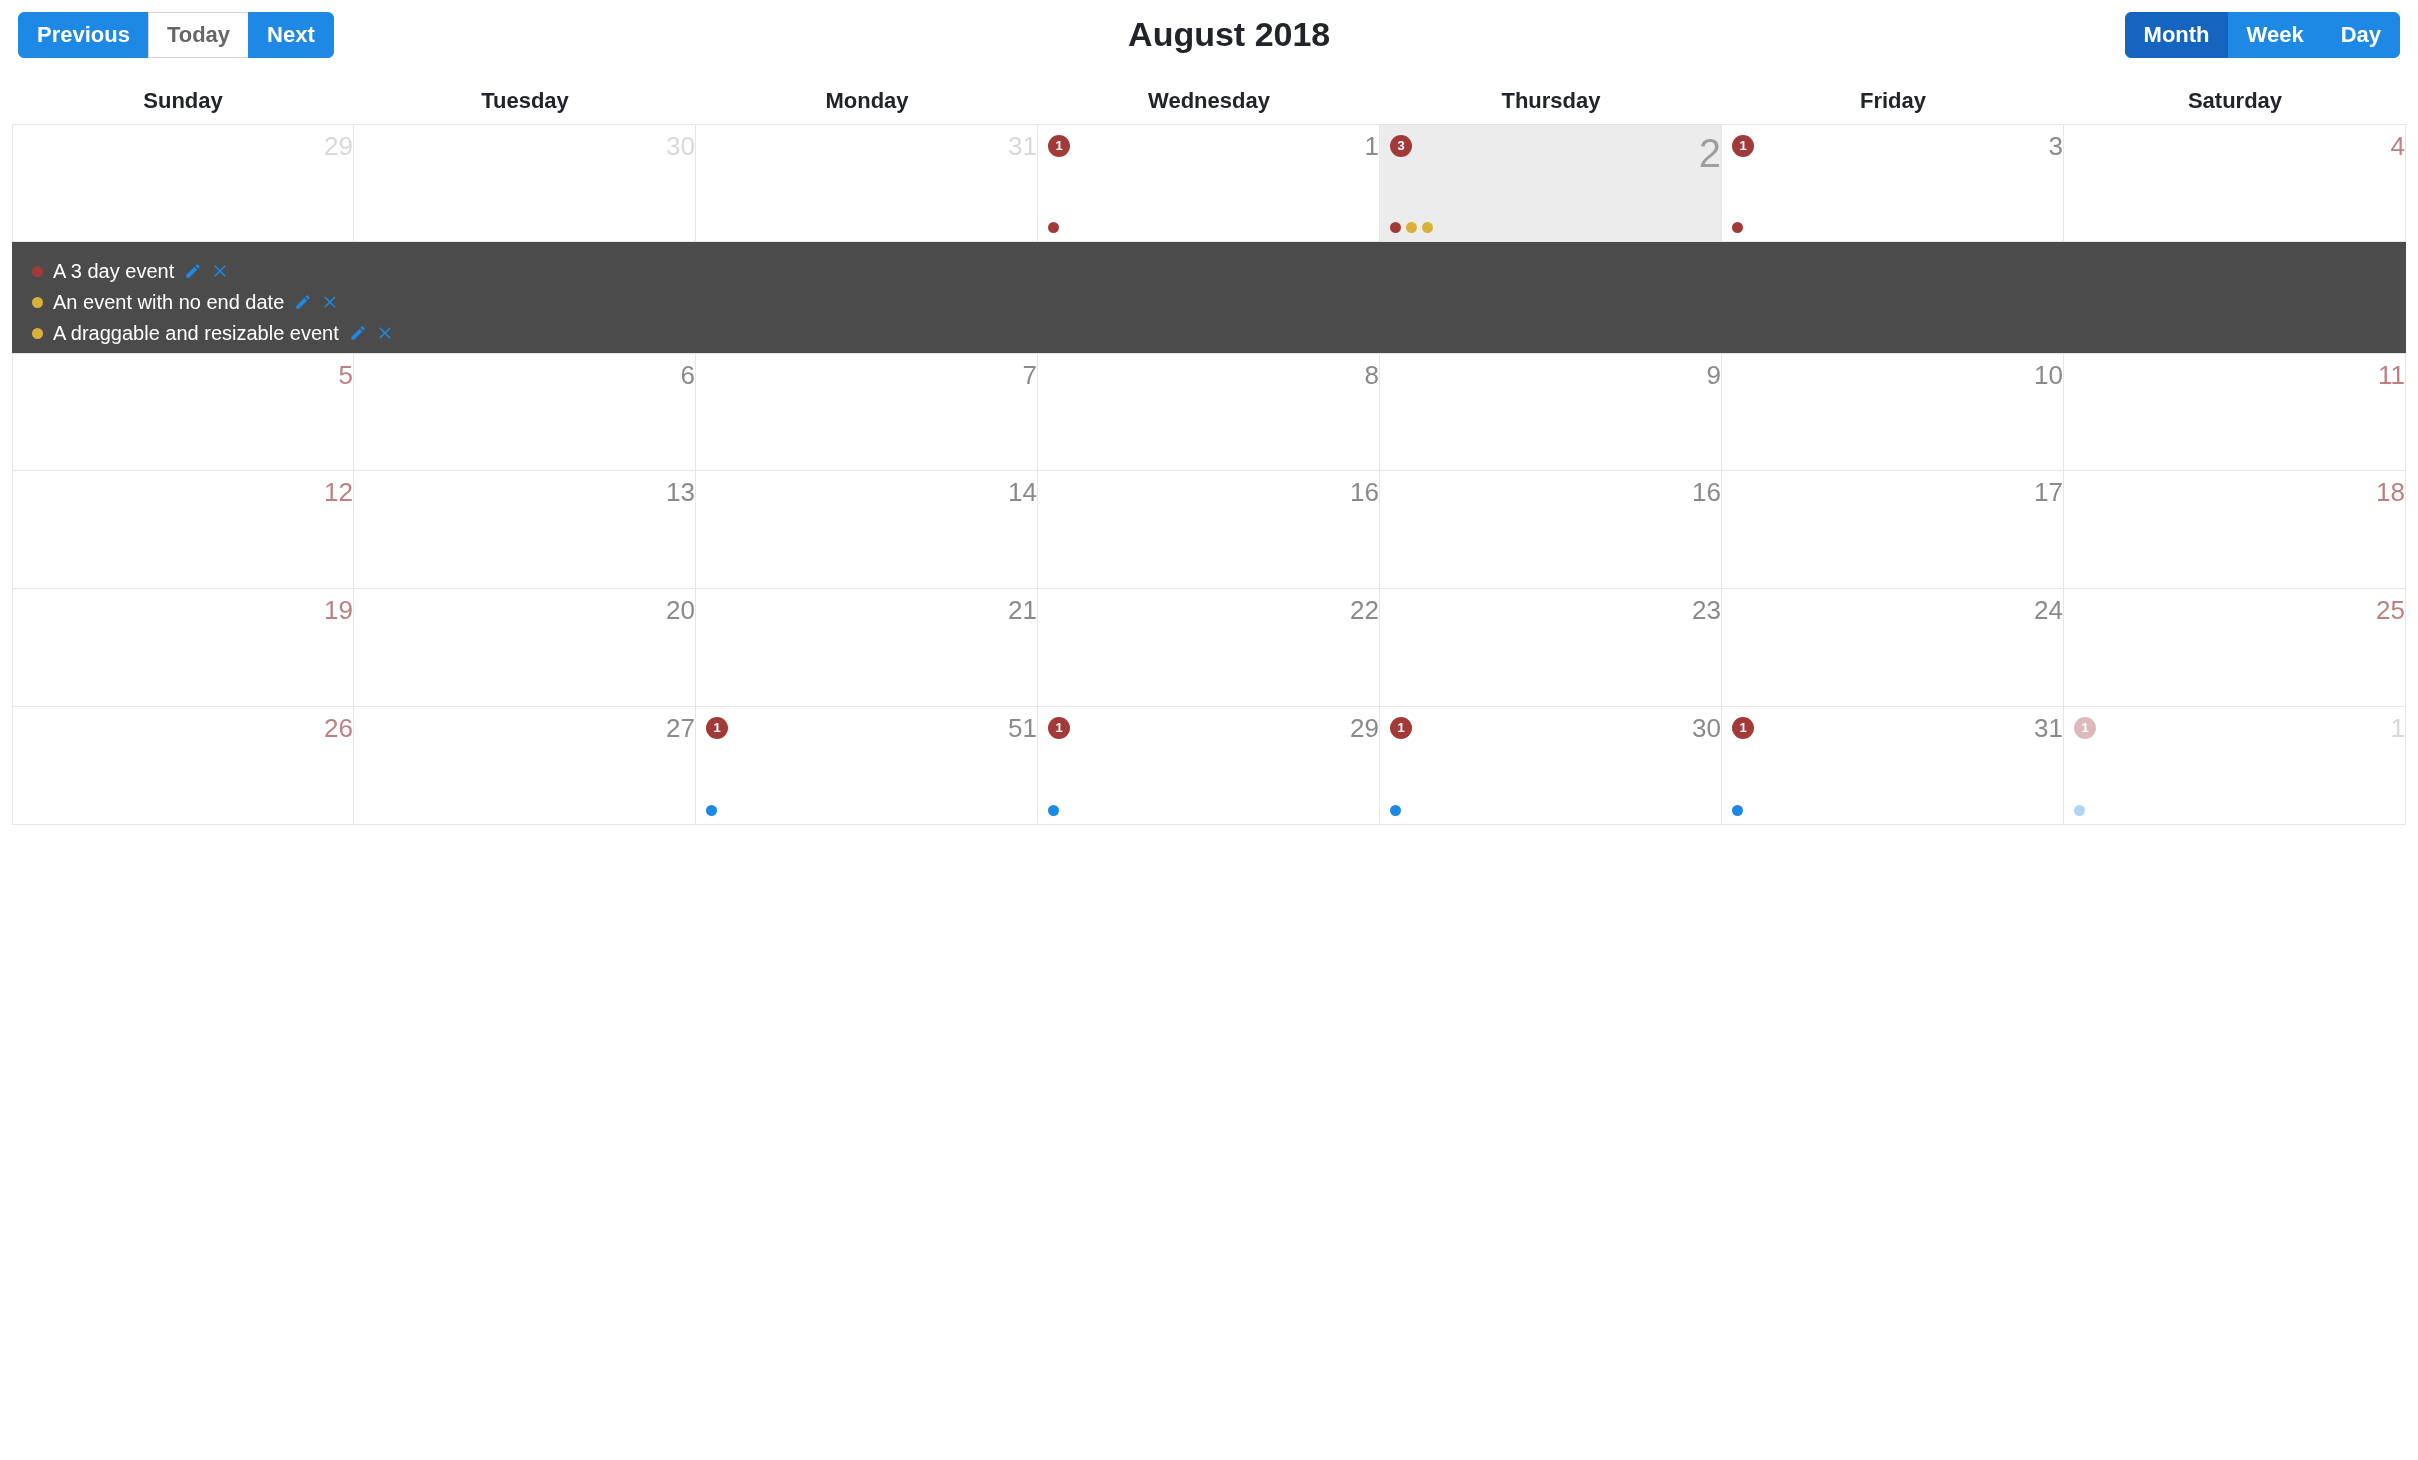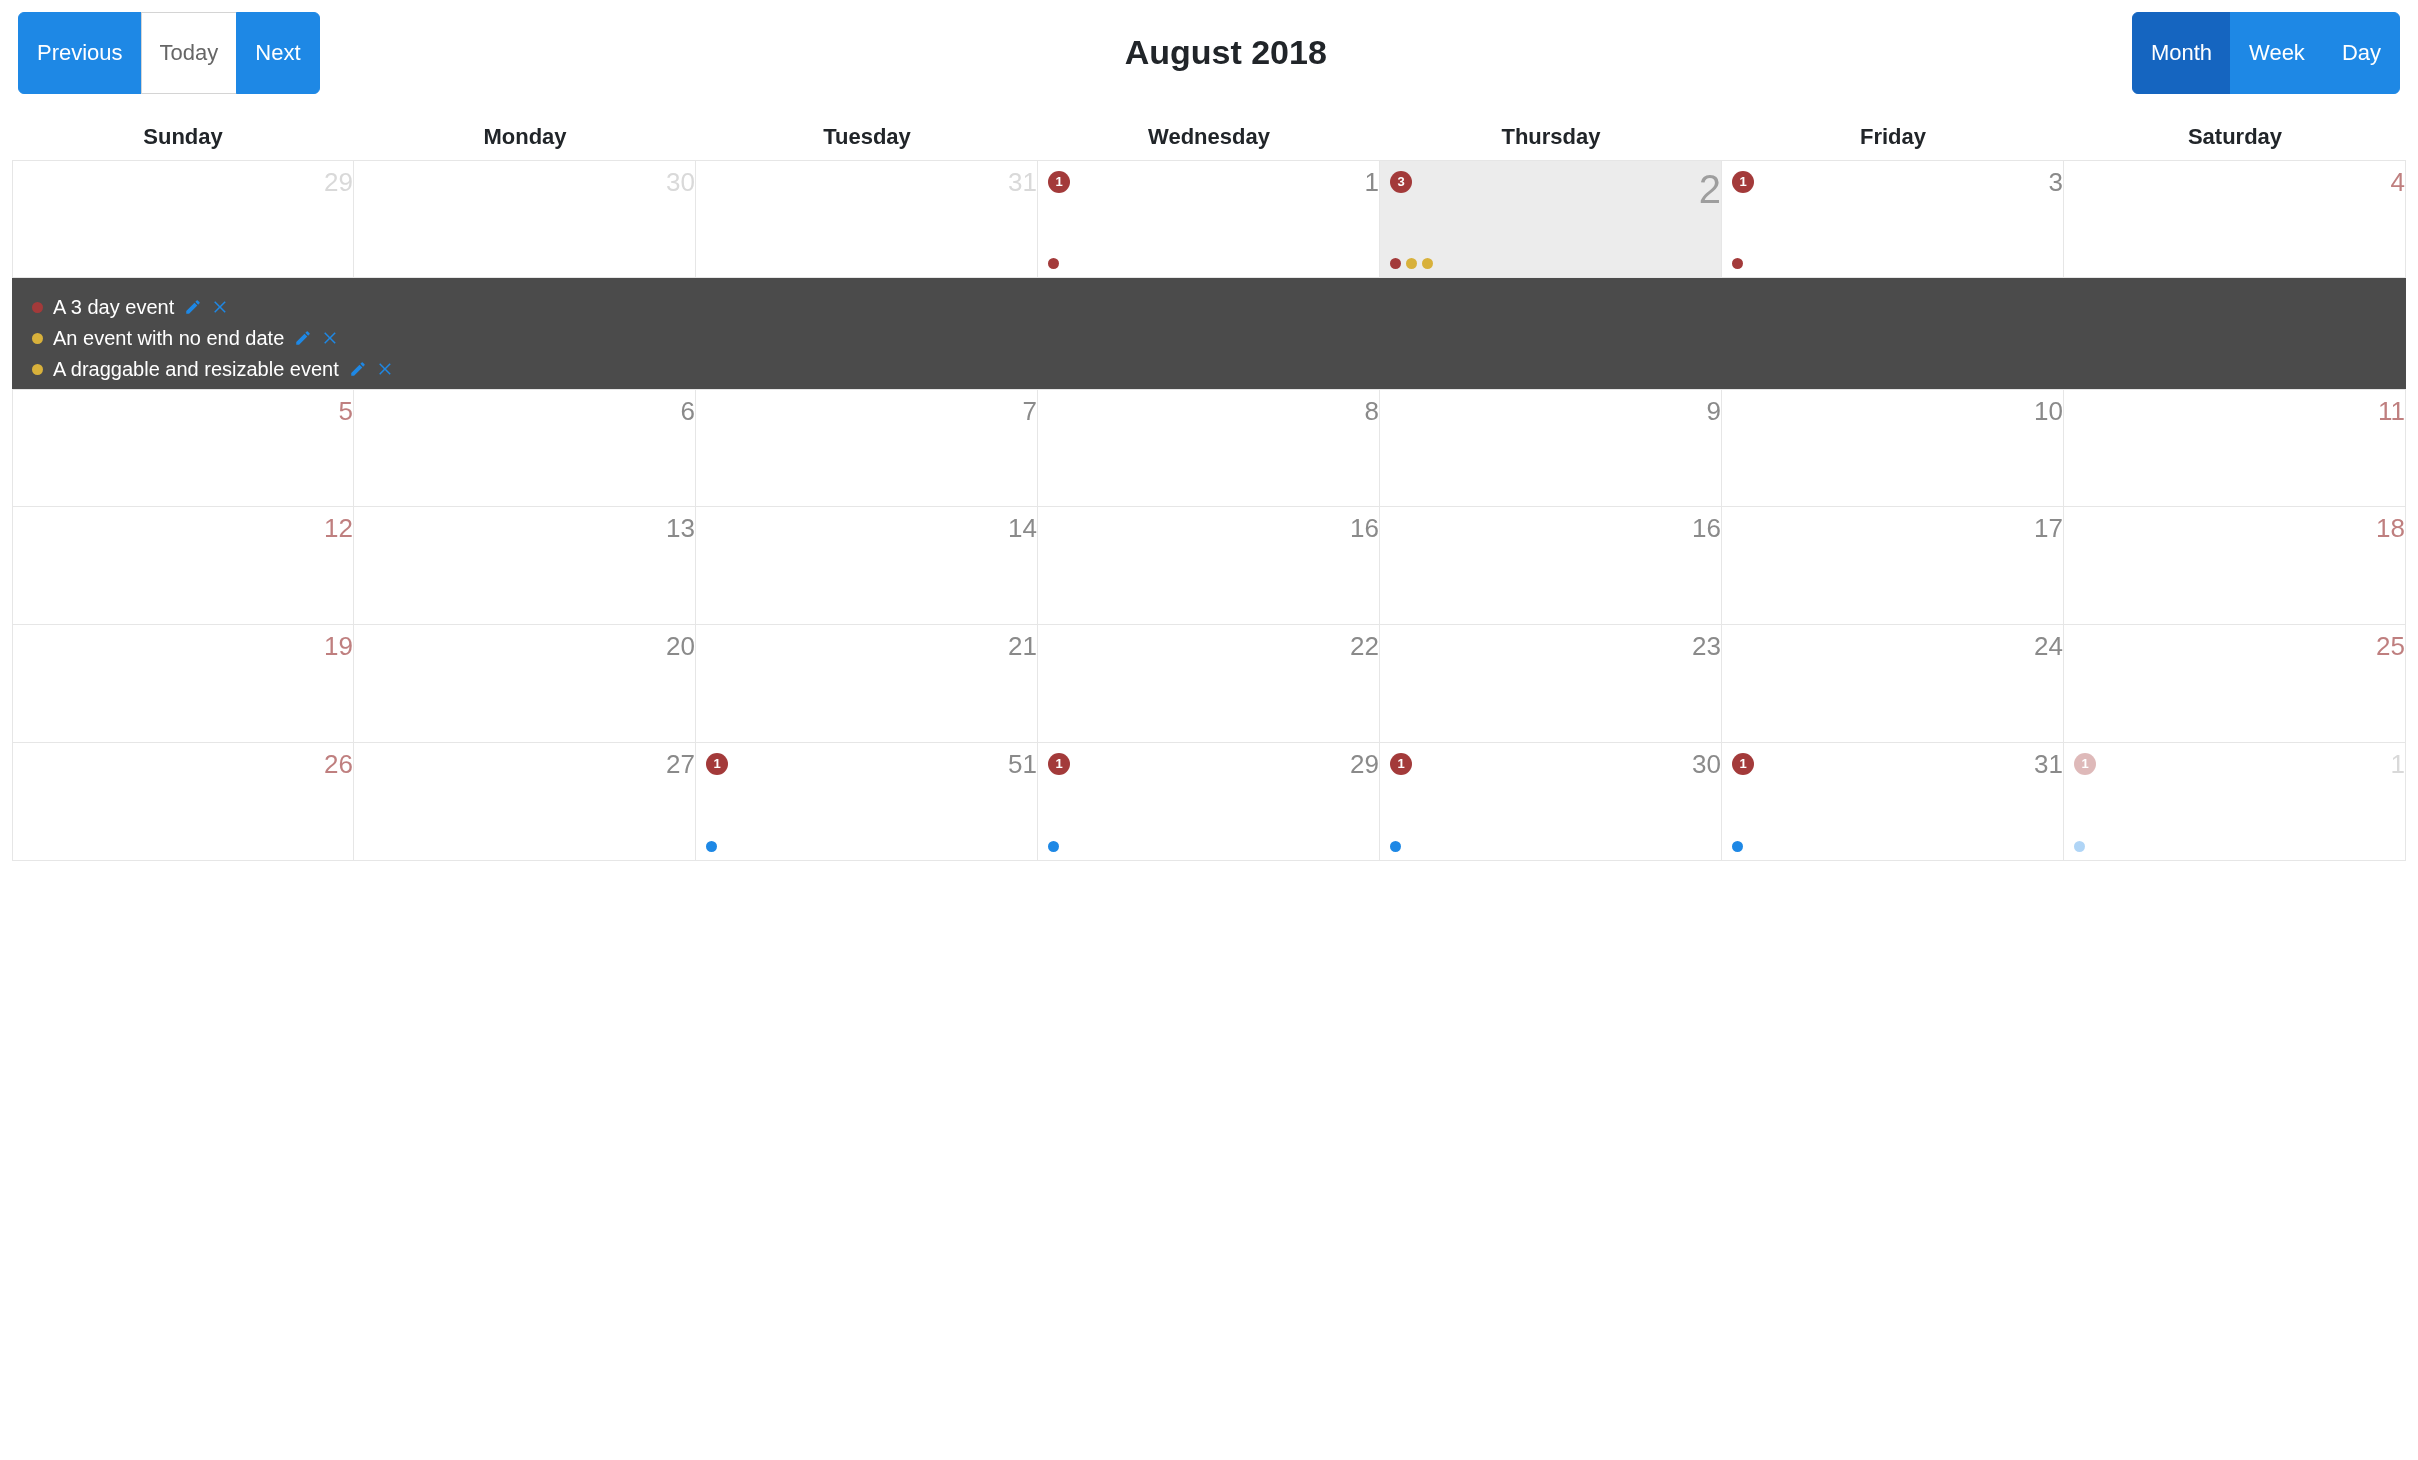--- a/index.html
+++ b/index.html
@@ -13,22 +13,22 @@
   .toolbar {
     display: flex;
     align-items: center;
     justify-content: space-between;
     margin: 0 0 22px 0;
     padding: 0 6px;
   }
   .btn-group { display: inline-flex; }
   .btn {
     font-size: 22px;
-    font-weight: 400;
-    padding: 24px 18px;
+    font-weight: 700;
+    padding: 6px 18px;
     border: 1px solid transparent;
     cursor: pointer;
     line-height: 1.45;
   }
   .btn-primary {
     background: #1e88e5;
     color: #fff;
     border-color: #1e88e5;
   }
   .btn-primary.active {
@@ -154,22 +154,22 @@
   <div class="title">August 2018</div>
   <div class="btn-group">
     <button class="btn btn-primary active">Month</button>
     <button class="btn btn-primary">Week</button>
     <button class="btn btn-primary">Day</button>
   </div>
 </div>
 
 <div class="dow-row" id="dow-row">
     <div class="dow">Sunday</div>
+    <div class="dow">Tuesday</div>
     <div class="dow">Monday</div>
-    <div class="dow">Tuesday</div>
     <div class="dow">Wednesday</div>
     <div class="dow">Thursday</div>
     <div class="dow">Friday</div>
     <div class="dow">Saturday</div>
   </div>
 
 <div class="grid" id="month-grid">
     <div class="week">
       <div class="cell out weekend">
         <div class="num">29</div>

